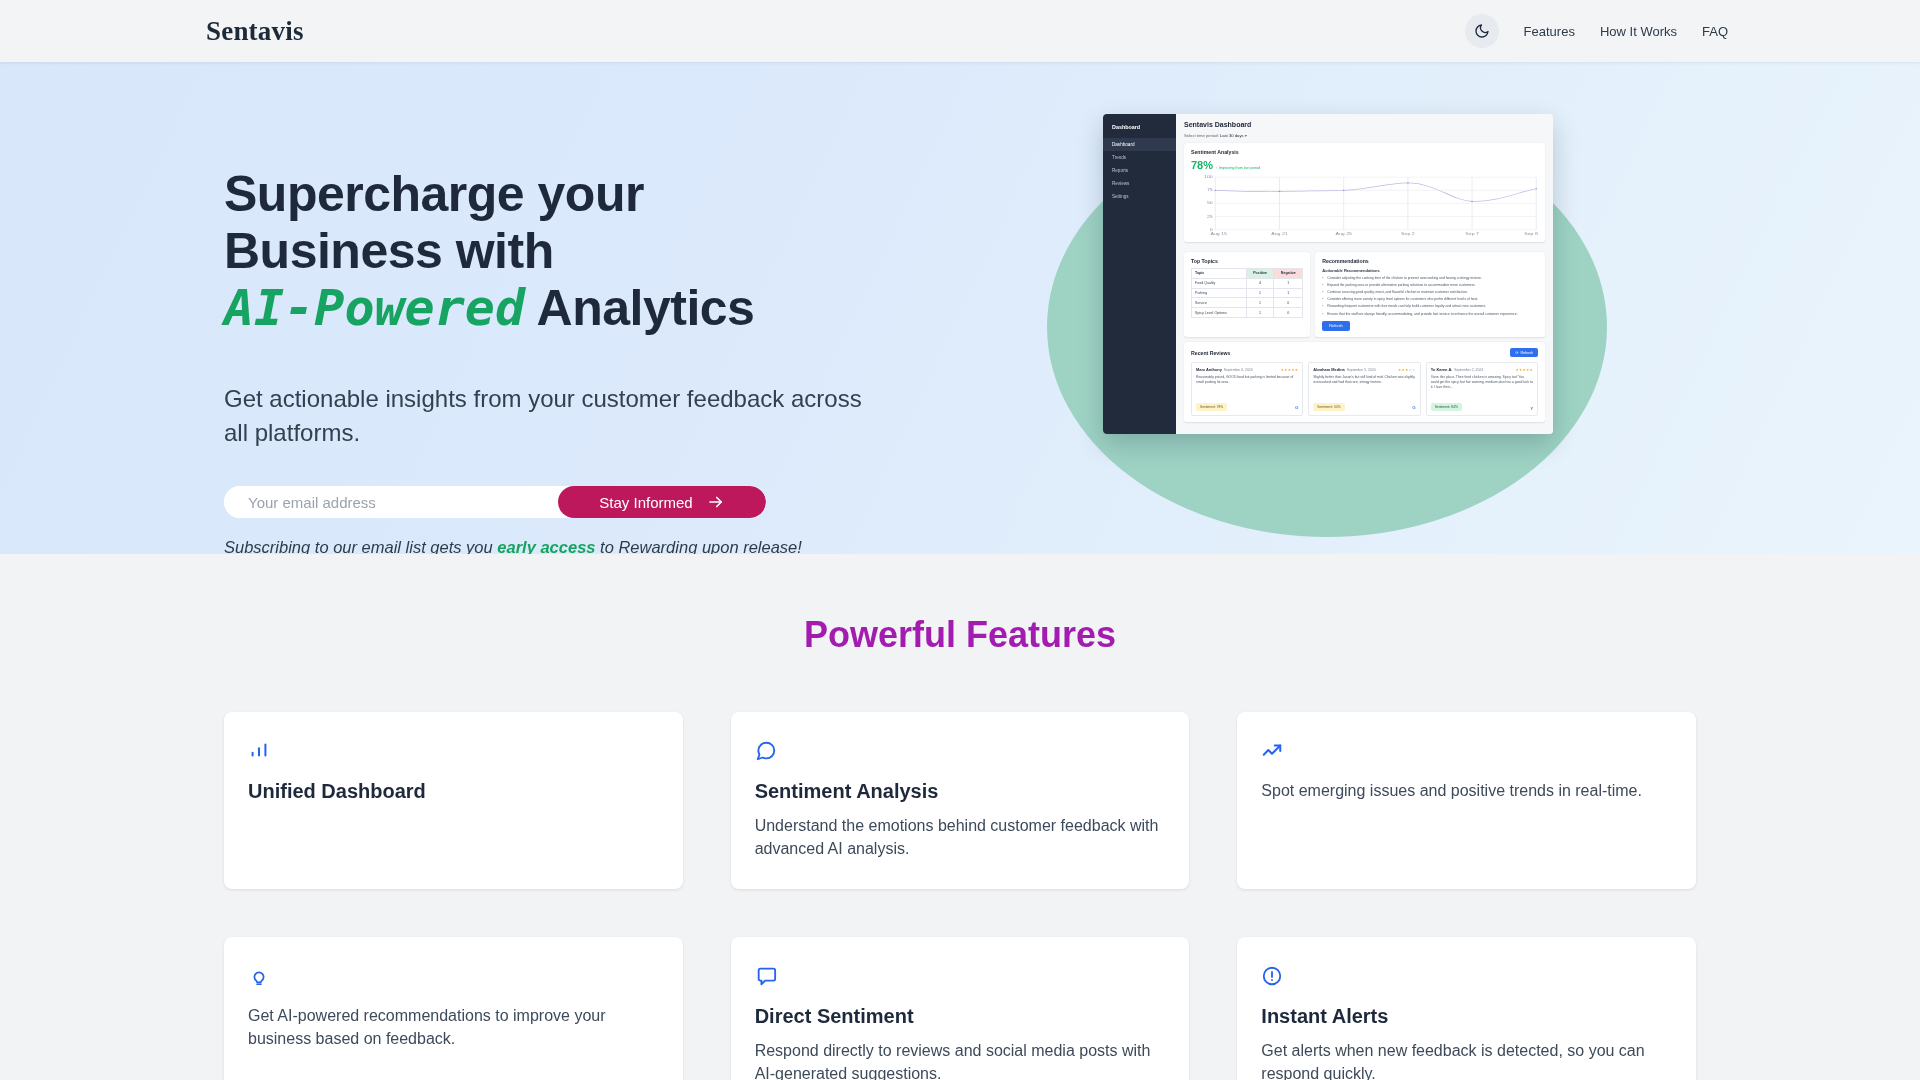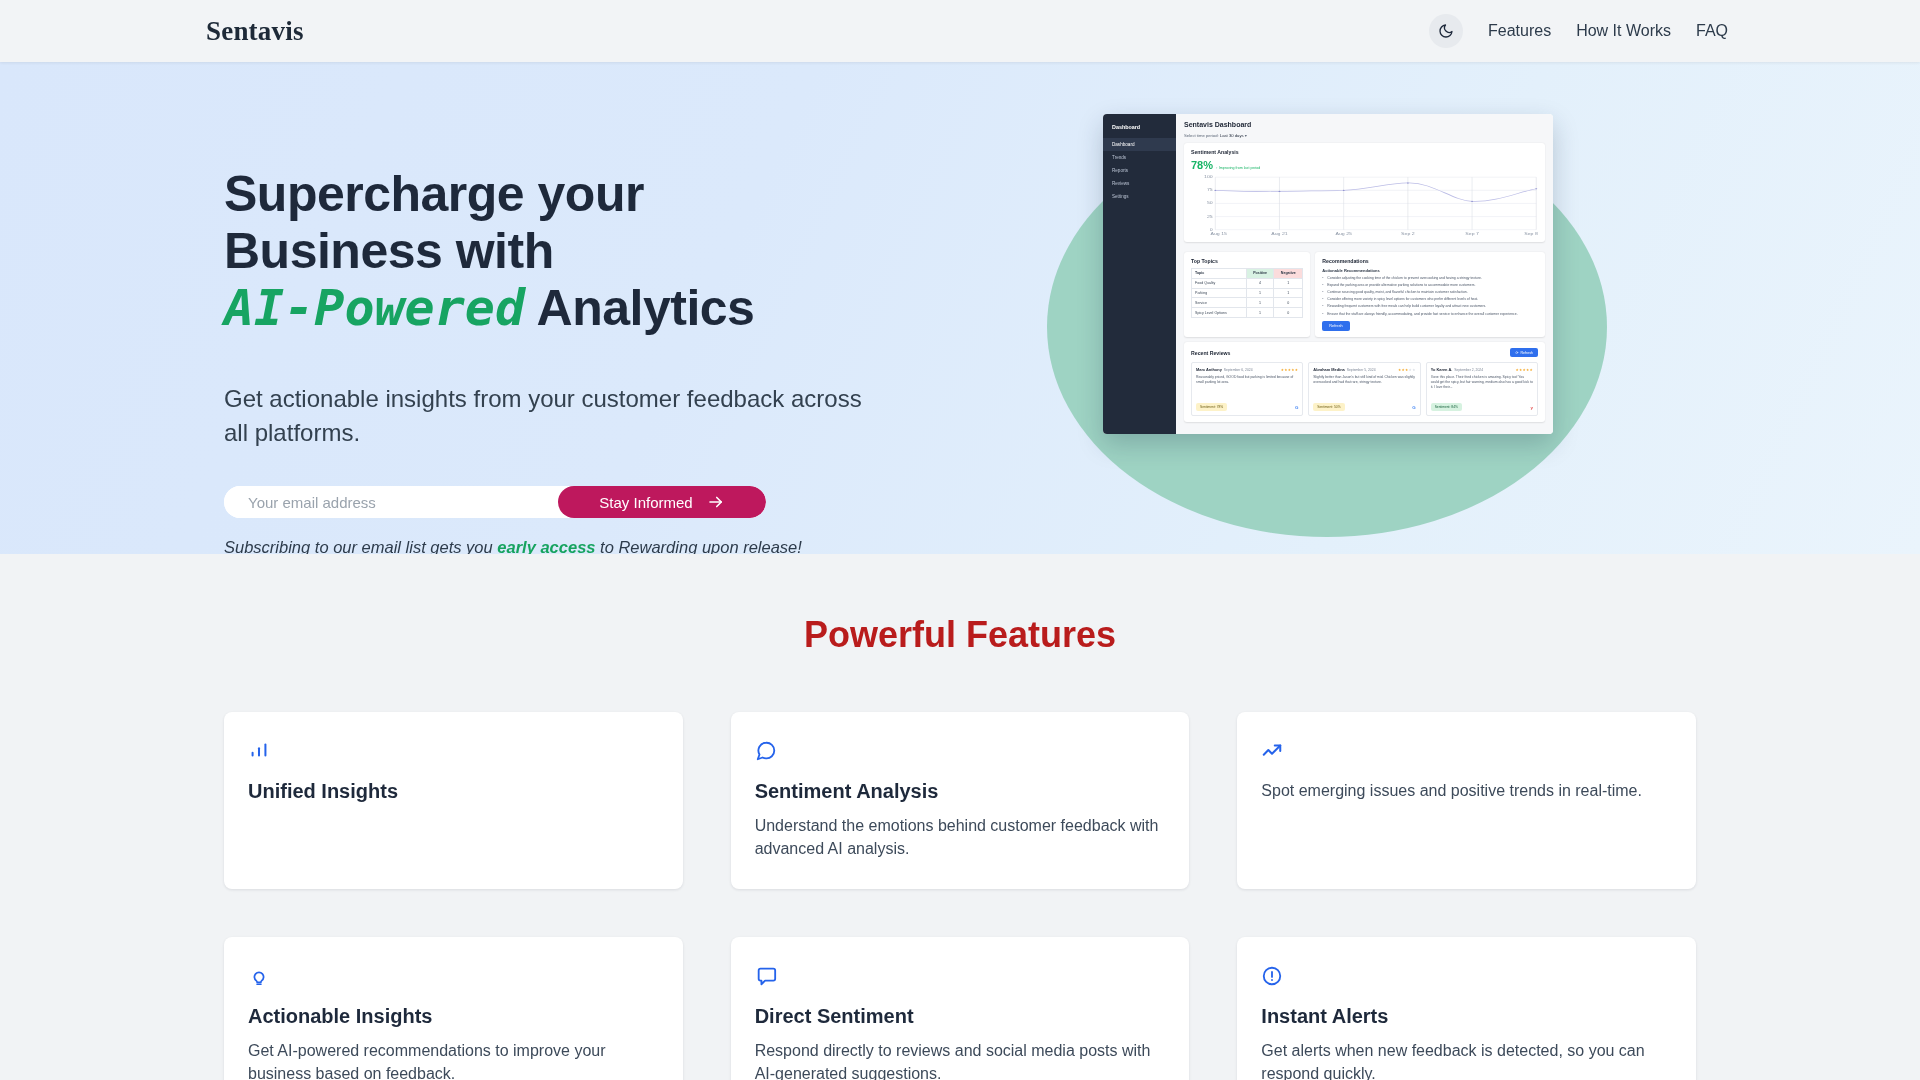--- a/index.html
+++ b/index.html
@@ -32,21 +32,21 @@
   .nav-right { display: flex; align-items: center; gap: 25px; }
   .theme-toggle {
     width: 34px; height: 34px;
     border-radius: 50%;
     background: #e7eaee;
     display: flex; align-items: center; justify-content: center;
     border: none; cursor: pointer;
   }
   .theme-toggle svg { width: 16px; height: 16px; }
   .nav-link {
-    font-size: 16px;
+    font-size: 13px;
     color: #2d3b4b;
     text-decoration: none;
     cursor: pointer;
   }
 
   
   .hero {
     height: 492px;
     background: linear-gradient(115deg, #d9e7fb 0%, #dbe9fb 38%, #e3f0fb 72%, #eaf4fc 100%);
     display: flex;
@@ -218,21 +218,21 @@
   .sb-y { background:#fdf2c8; color:#6b5a11; }
   .sb-g { background:#d6f2e0; color:#17603c; }
   .src { font-size:4.4px; font-weight:700; }
 
   
   .features { background: #f1f3f5; padding-top: 60px; }
   .features h2 {
     text-align: center;
     font-size: 36px;
     font-weight: 700;
-    color: #b91c1c;
+    color: #a21caf;
   }
   .grid {
     width: 1472px;
     margin: 56px auto 0 auto;
     display: grid;
     grid-template-columns: repeat(3, 1fr);
     gap: 48px 48px;
   }
   .card {
     background: #fff;
@@ -470,21 +470,21 @@
   <div class="grid">
 
     <div class="card">
       <div class="ico">
         <svg viewBox="0 0 24 24" fill="none" stroke="#2563eb" stroke-width="2.2" stroke-linecap="round">
             <line x1="5" y1="17" x2="5" y2="14"></line>
             <line x1="12" y1="17" x2="12" y2="9"></line>
             <line x1="19" y1="17" x2="19" y2="5"></line>
           </svg>
       </div>
-      <h3>Unified Insights</h3>
+      <h3>Unified Dashboard</h3>
     </div>
 
     <div class="card">
       <div class="ico">
         <svg viewBox="0 0 24 24" fill="none" stroke="#2563eb" stroke-width="2" stroke-linecap="round" stroke-linejoin="round">
             <path d="M21 11.5a8.38 8.38 0 0 1-9 8.5 8.5 8.5 0 0 1-3.8-.9L3 21l1.9-5.2A8.5 8.5 0 0 1 12 3a8.38 8.38 0 0 1 9 8.5z"></path>
           </svg>
       </div>
       <h3>Sentiment Analysis</h3>
       <p>Understand the emotions behind customer feedback with advanced AI analysis.</p>
@@ -500,21 +500,20 @@
       <p>Spot emerging issues and positive trends in real-time.</p>
     </div>
 
     <div class="card">
       <div class="ico">
         <svg viewBox="0 0 24 24" fill="none" stroke="#2563eb" stroke-width="1.9" stroke-linecap="round" stroke-linejoin="round">
             <path d="M9 17a5 5 0 1 1 6 0c-.6.5-1 1.2-1 2H10c0-.8-.4-1.5-1-2z"></path>
             <line x1="10" y1="21" x2="14" y2="21"></line>
           </svg>
       </div>
-      <h3>Actionable Insights</h3>
       <p>Get AI-powered recommendations to improve your business based on feedback.</p>
     </div>
 
     <div class="card">
       <div class="ico">
         <svg viewBox="0 0 24 24" fill="none" stroke="#2563eb" stroke-width="2" stroke-linecap="round" stroke-linejoin="round">
             <path d="M20 4H6a2 2 0 0 0-2 2v9a2 2 0 0 0 2 2h1v4l4-4h9a2 2 0 0 0 2-2V6a2 2 0 0 0-2-2z"></path>
           </svg>
       </div>
       <h3>Direct Sentiment</h3>

